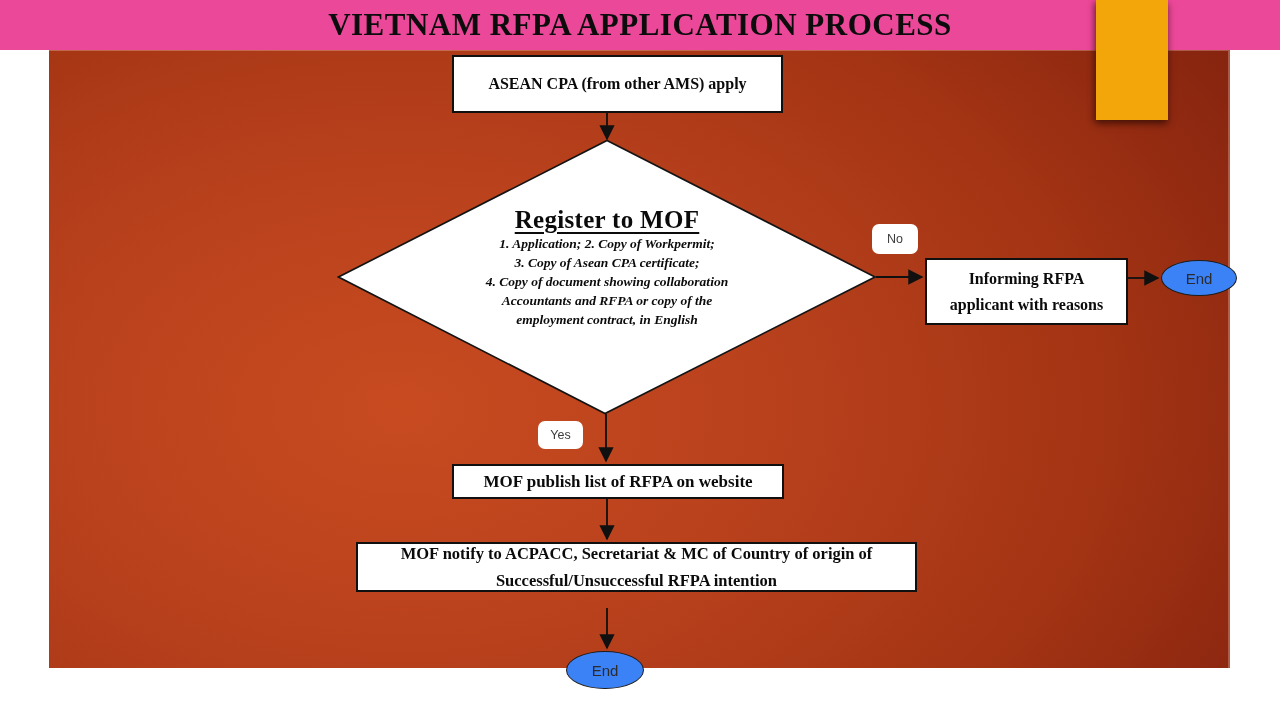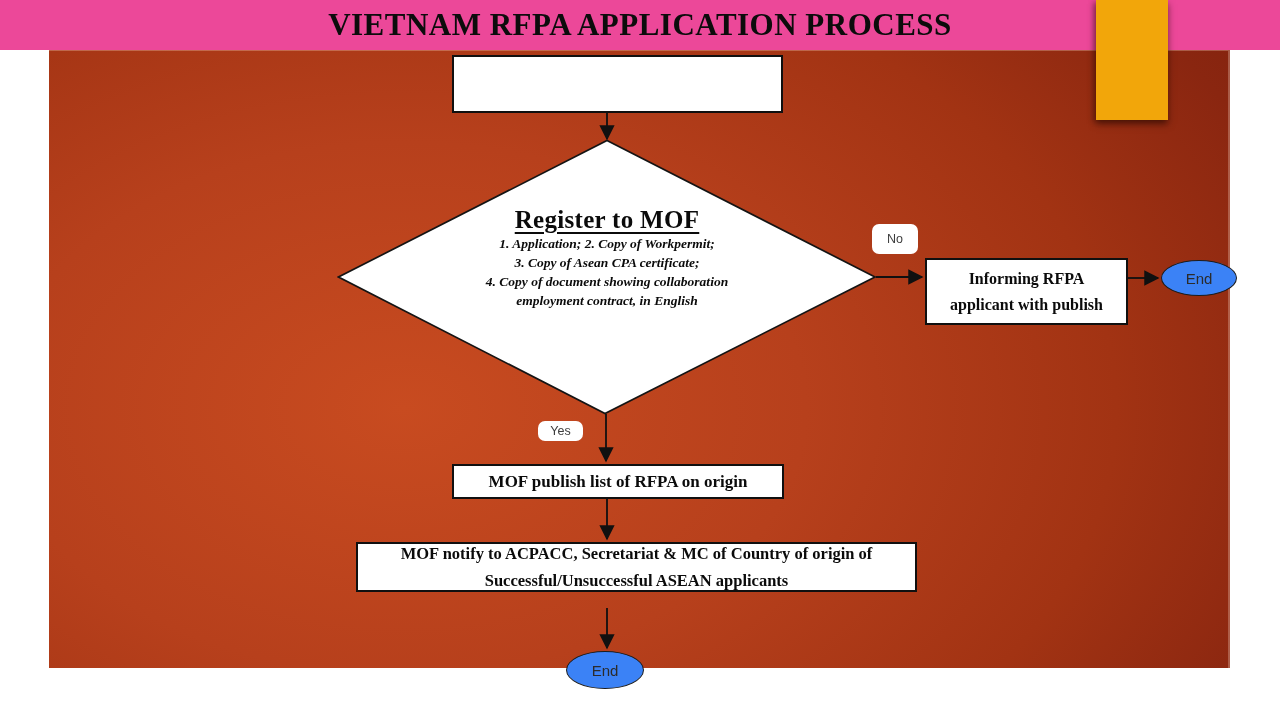--- a/index.html
+++ b/index.html
@@ -52,21 +52,21 @@
     text-underline-offset:4px;letter-spacing:0.3px;
   }
   .diamond-text .req{font-size:13.5px;line-height:19px;font-weight:bold;font-style:italic;}
   
   .edge-label{
     position:absolute;background:#ffffff;color:#3d3d3d;
     font-family:"Liberation Sans", sans-serif;font-size:12.5px;
     display:flex;align-items:center;justify-content:center;border-radius:7px;
   }
   .label-no{left:872px;top:224px;width:46px;height:30px;}
-  .label-yes{left:538px;top:421px;width:45px;height:20px;}
+  .label-yes{left:538px;top:421px;width:45px;height:28px;}
   
   .terminator{
     position:absolute;background:#3b82f6;border:1.5px solid #1c1c1c;border-radius:50%;
     display:flex;align-items:center;justify-content:center;box-sizing:border-box;
     font-family:"Liberation Sans", sans-serif;font-size:15px;color:#2b2b2b;
   }
   .end-right{left:1161px;top:260px;width:76px;height:36px;}
   .end-bottom{left:566px;top:651px;width:78px;height:38px;}
   
   .arrows{position:absolute;left:0;top:0;width:1280px;height:720px;pointer-events:none;}
@@ -94,42 +94,44 @@
   </defs>
   <line x1="607" y1="113" x2="607" y2="139" stroke="#101010" stroke-width="1.8" marker-end="url(#ah)"></line>
   <line x1="876" y1="277" x2="922" y2="277" stroke="#101010" stroke-width="1.8" marker-end="url(#ah)"></line>
   <line x1="1128" y1="278" x2="1158" y2="278" stroke="#101010" stroke-width="1.8" marker-end="url(#ah)"></line>
   <line x1="606" y1="414" x2="606" y2="461" stroke="#101010" stroke-width="1.8" marker-end="url(#ah)"></line>
   <line x1="607" y1="499" x2="607" y2="539" stroke="#101010" stroke-width="1.8" marker-end="url(#ah)"></line>
   <line x1="607" y1="608" x2="607" y2="648" stroke="#101010" stroke-width="1.8" marker-end="url(#ah)"></line>
 </svg>
 
 <div class="pbox box-start">
+  <div class="ln">ASEAN CPA (from other AMS) apply</div>
 </div>
 
 <div class="diamond-text">
   <div class="heading">Register to MOF</div>
   <div class="req">1. Application; 2. Copy of Workpermit;</div>
   <div class="req">3. Copy of Asean CPA certificate;</div>
   <div class="req">4. Copy of document showing collaboration</div>
+  <div class="req">Accountants and RFPA or copy of the</div>
   <div class="req">employment contract, in English</div>
 </div>
 
 <div class="edge-label label-no">No</div>
 <div class="edge-label label-yes">Yes</div>
 
 <div class="pbox box-inform">
   <div class="ln">Informing RFPA</div>
-  <div class="ln">applicant with publish</div>
+  <div class="ln">applicant with reasons</div>
 </div>
 
 <div class="terminator end-right">End</div>
 
 <div class="pbox box-publish">
-  <div class="ln">MOF publish list of RFPA on origin</div>
+  <div class="ln">MOF publish list of RFPA on website</div>
 </div>
 
 <div class="pbox box-notify">
   <div class="ln">MOF notify to ACPACC, Secretariat &amp; MC of Country of origin of</div>
-  <div class="ln">Successful/Unsuccessful ASEAN applicants</div>
+  <div class="ln">Successful/Unsuccessful RFPA intention</div>
 </div>
 
 <div class="terminator end-bottom">End</div>
 
 </body></html>

